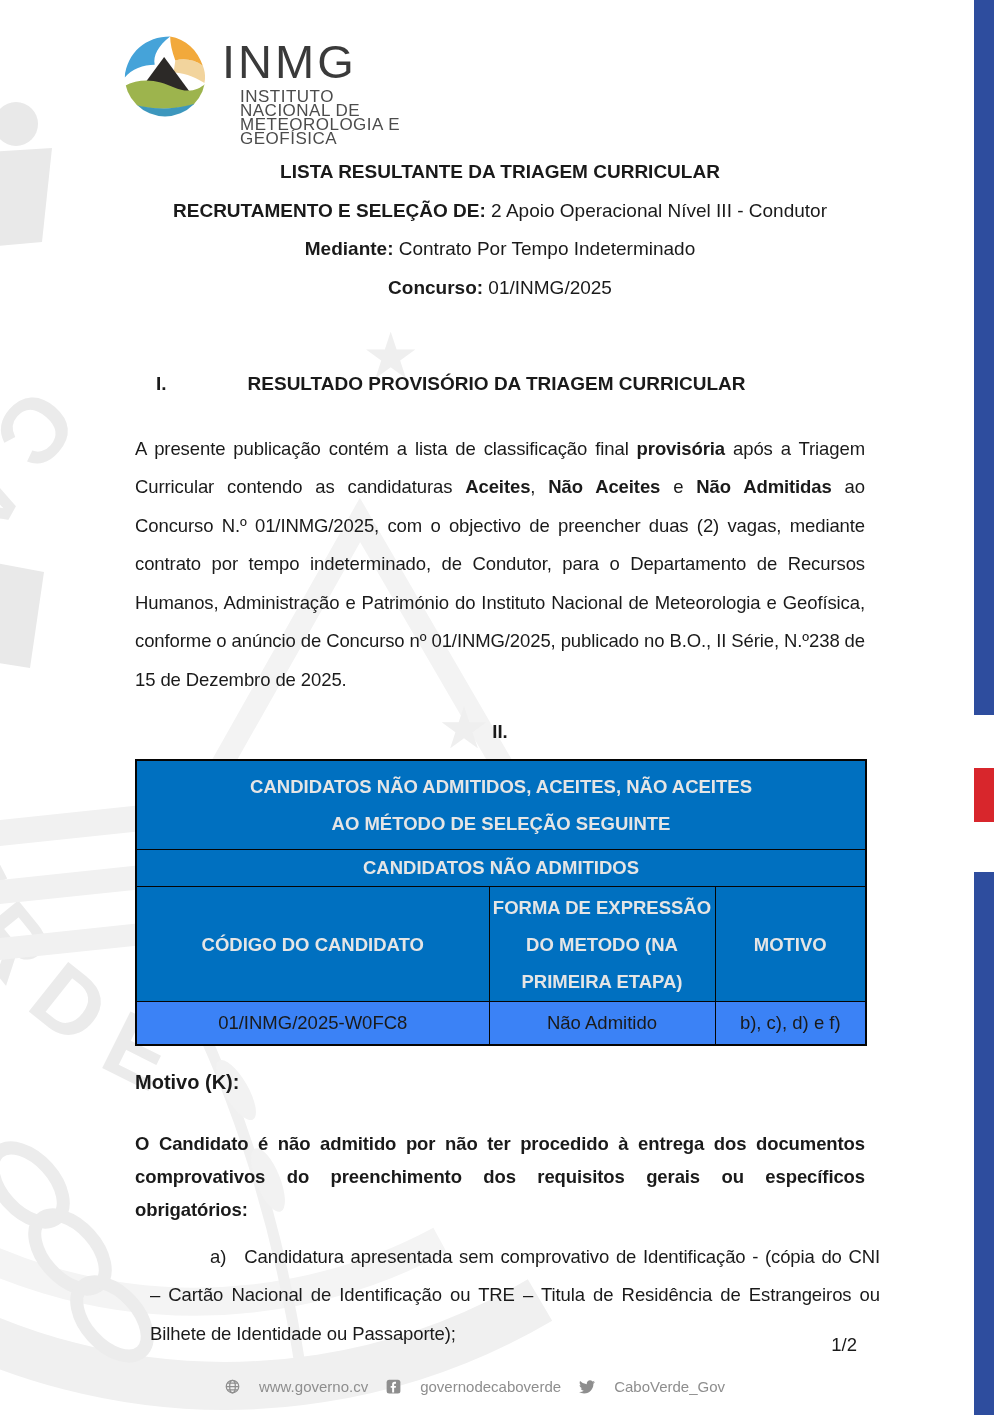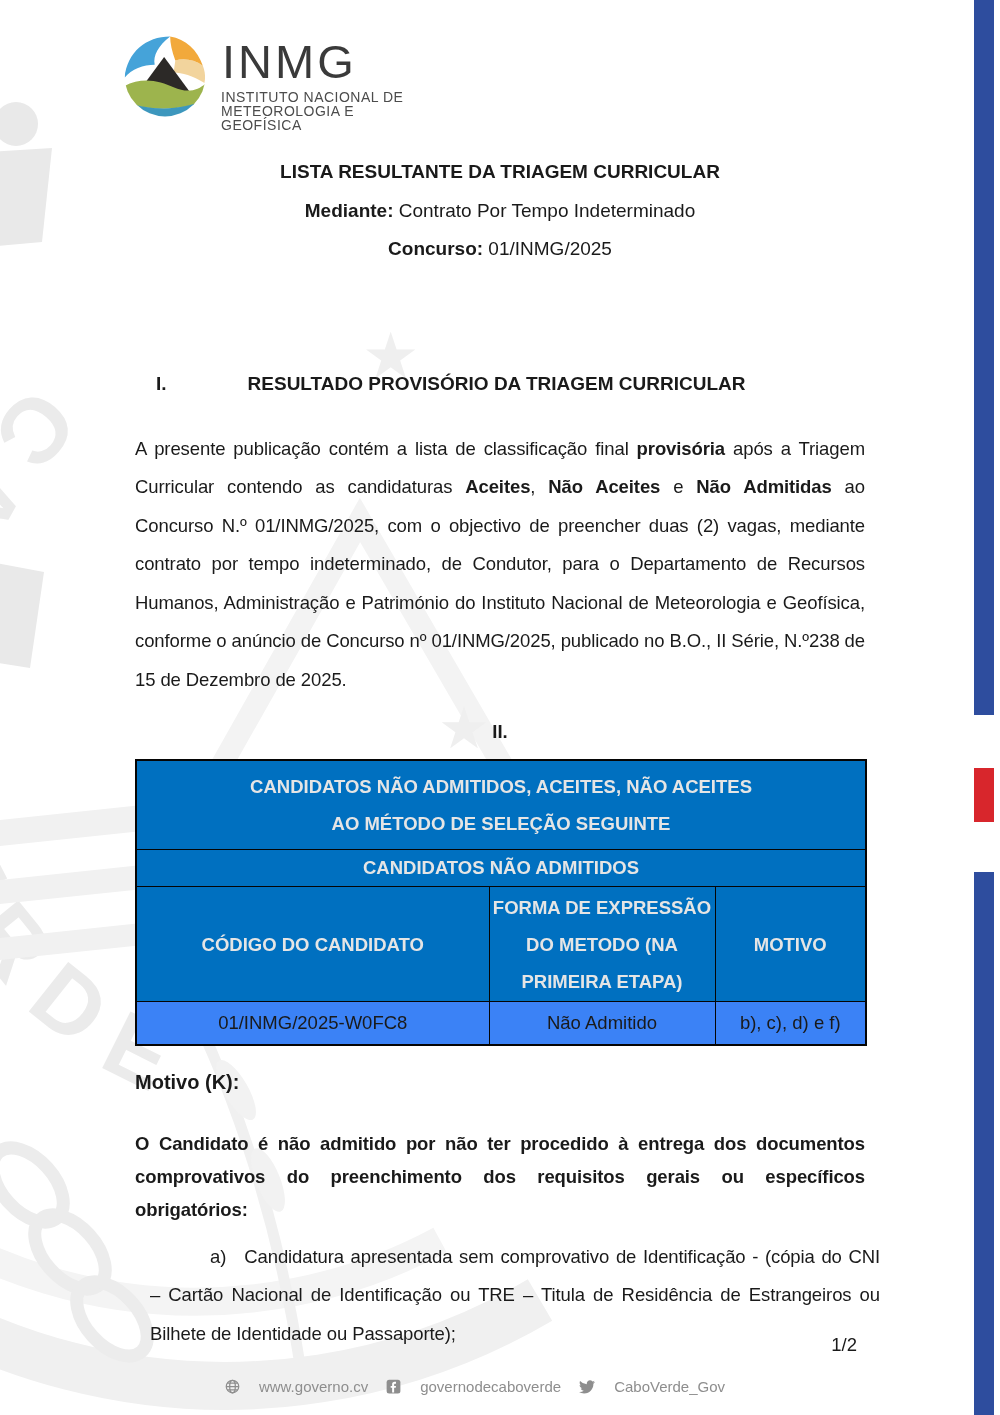--- a/index.html
+++ b/index.html
@@ -14,21 +14,21 @@
   
   .bar{position:absolute;width:20px;left:974px;}
   .bar-blue-top{top:0;height:715px;}
   .bar-red{top:768px;height:54px;}
   .bar-blue-bottom{top:872px;height:543px;}
 
   
   .logo{position:absolute;left:120px;top:30px;width:300px;height:95px;}
   .logo-sphere{position:absolute;left:2px;top:3px;}
   .logo-acronym{position:absolute;left:102px;top:4px;font-size:47px;letter-spacing:3px;color:#3a3a3a;}
-  .logo-org{position:absolute;left:101px;top:60px;font-size:14px;line-height:14px;color:#4c4c4c;letter-spacing:.5px;}
+  .logo-org{position:absolute;left:120px;top:60px;font-size:17px;line-height:14px;color:#4c4c4c;letter-spacing:.5px;}
 
   
   .title-block{position:absolute;left:135px;top:153px;width:730px;text-align:center;
     font-size:19px;line-height:38.5px;}
   .title-block .b{font-weight:700;}
 
   .sec1{position:absolute;left:156px;top:373px;font-size:19px;font-weight:700;}
   .sec1 .sec1-heading{margin-left:44px;padding-left:37px;}
 
   .para{position:absolute;left:135px;top:411px;width:730px;text-align:justify;
@@ -127,20 +127,21 @@
       </svg>
       <div class="logo-acronym">INMG</div>
       <div class="logo-org">
         <div>INSTITUTO NACIONAL DE</div>
         <div>METEOROLOGIA E GEOFÍSICA</div>
       </div>
     </div>
 
     <div class="title-block">
       <div class="b">LISTA RESULTANTE DA TRIAGEM CURRICULAR</div>
+      <div><span class="b">RECRUTAMENTO E SELEÇÃO DE:</span><span> 2 Apoio Operacional Nível III - Condutor</span></div>
       <div><span class="b">Mediante:</span><span> Contrato Por Tempo Indeterminado</span></div>
       <div><span class="b">Concurso:</span><span> 01/INMG/2025</span></div>
     </div>
 
     <div class="sec1"><span>I.</span><span class="sec1-heading">RESULTADO PROVISÓRIO DA TRIAGEM CURRICULAR</span></div>
 
     <p class="para"><span>A presente publicação contém a lista de classificação final </span><b>provisória</b><span> após a Triagem Curricular contendo as candidaturas </span><b>Aceites</b><span>, </span><b>Não Aceites</b><span> e </span><b>Não Admitidas</b><span> ao Concurso N.º 01/INMG/2025, com o objectivo de preencher duas (2) vagas, mediante contrato por tempo indeterminado, de Condutor, para o Departamento de Recursos Humanos, Administração e Património do Instituto Nacional de Meteorologia e Geofísica, conforme o anúncio de Concurso nº 01/INMG/2025, publicado no B.O., II Série, N.º238 de 15 de Dezembro de 2025.</span></p>
 
     <div class="sec2">II.</div>
 

